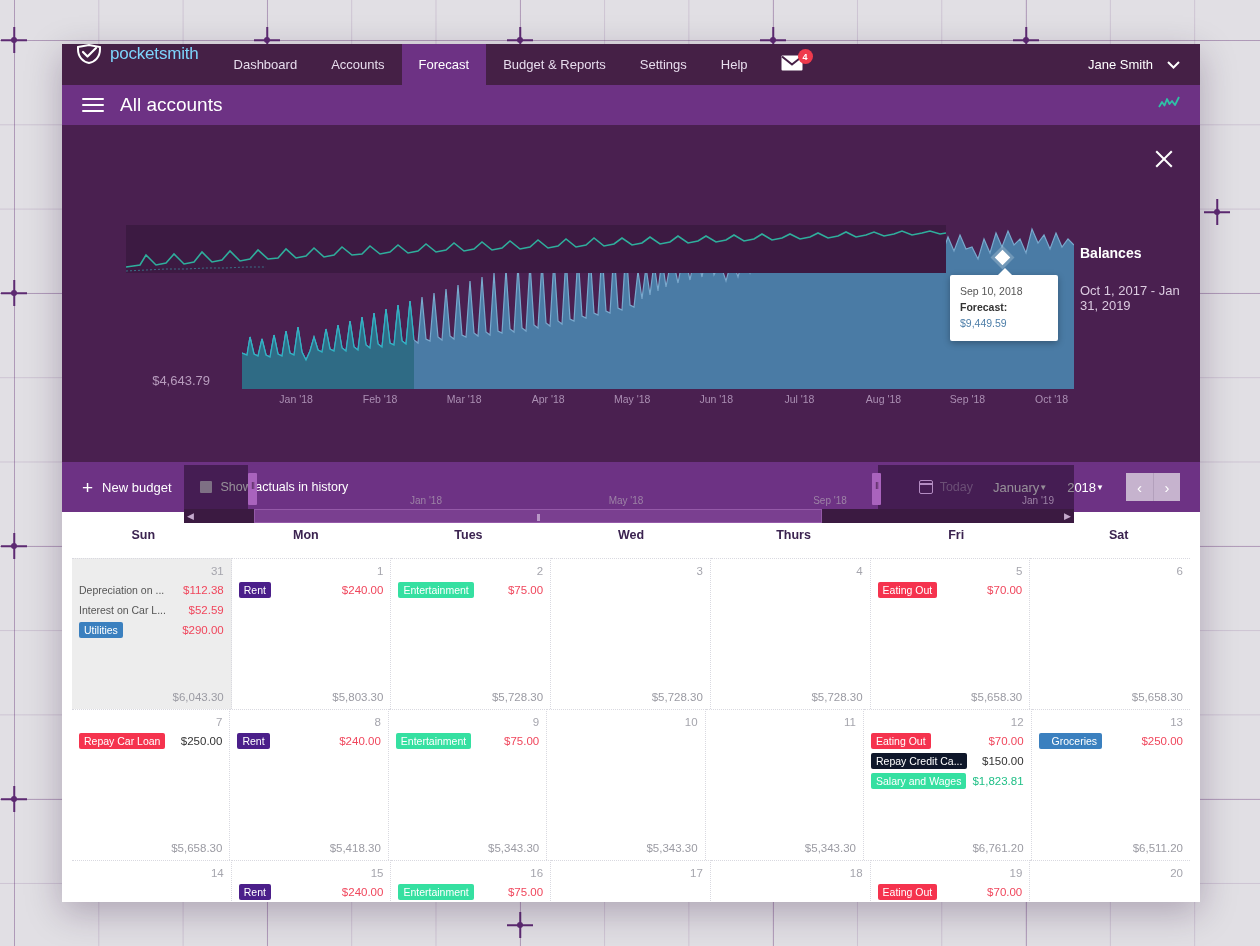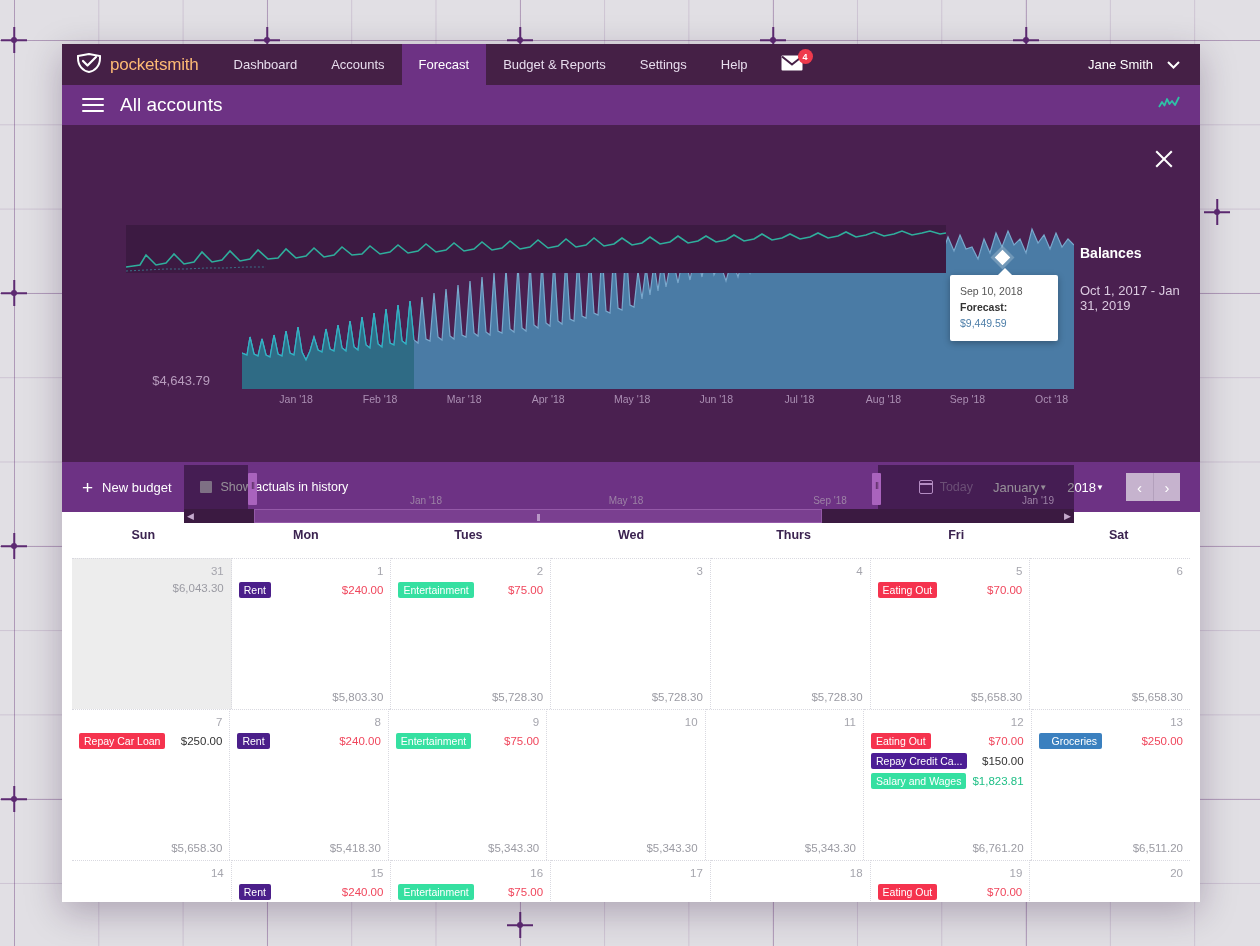--- a/index.html
+++ b/index.html
@@ -50,22 +50,22 @@
     overflow: hidden;
   }
 
   
   #topnav {
     height: 41px; background: #452046;
     display: flex; align-items: stretch;
     position: relative;
   }
   #brand {
-    display: flex; align-items: center; gap: 8px;
-    padding: 0 18px 0 14px; color: #fdba74;
+    display: flex; align-items: flex-start; gap: 8px;
+    padding: 0 18px 0 14px; color: #7dd3fc;
   }
   #brand .logo-txt { font-size: 17px; letter-spacing: -.2px; }
   .nav-item {
     display: flex; align-items: center; padding: 0 17px;
     color: #e7dced; font-size: 13px; cursor: pointer;
     white-space: nowrap;
   }
   .nav-item.active { background: #6d3284; color: #fff; }
   #mail-wrap {
     display: flex; align-items: center; padding: 0 16px; position: relative; cursor: pointer;
@@ -550,20 +550,34 @@
       <div>Tues</div>
       <div>Wed</div>
       <div>Thurs</div>
       <div>Fri</div>
       <div>Sat</div>
     </div>
     <div id="cal-body">
         <div class="cal-row">
           <div class="cal-cell other-month">
             <div class="day-num">31</div>
+            <div class="events">
+              <div class="ev">
+                <span class="tag plain">Depreciation on ...</span>
+                <span class="amt" style="color: rgb(240, 70, 92);">$112.38</span>
+              </div>
+              <div class="ev">
+                <span class="tag plain">Interest on Car L...</span>
+                <span class="amt" style="color: rgb(240, 70, 92);">$52.59</span>
+              </div>
+              <div class="ev">
+                <span class="tag" style="background: rgb(59, 128, 191);">Utilities</span>
+                <span class="amt" style="color: rgb(240, 70, 92);">$290.00</span>
+              </div>
+            </div>
             <div class="cell-balance">$6,043.30</div>
           </div>
           <div class="cal-cell">
             <div class="day-num">1</div>
             <div class="events">
               <div class="ev">
                 <span class="tag" style="background: rgb(75, 31, 138);">Rent</span>
                 <span class="amt" style="color: rgb(240, 70, 92);">$240.00</span>
               </div>
             </div>
@@ -647,21 +661,21 @@
             <div class="cell-balance">$5,343.30</div>
           </div>
           <div class="cal-cell">
             <div class="day-num">12</div>
             <div class="events">
               <div class="ev">
                 <span class="tag" style="background: rgb(245, 51, 78);">Eating Out</span>
                 <span class="amt" style="color: rgb(240, 70, 92);">$70.00</span>
               </div>
               <div class="ev">
-                <span class="tag" style="background: #4c1d95; text-align: right;">Repay Credit Ca...</span>
+                <span class="tag" style="background: #0f172a; text-align: right;">Repay Credit Ca...</span>
                 <span class="amt" style="color: rgb(51, 51, 51);">$150.00</span>
               </div>
               <div class="ev">
                 <span class="tag" style="background: rgb(53, 224, 161);">Salary and Wages</span>
                 <span class="amt" style="color: rgb(31, 191, 134);">$1,823.81</span>
               </div>
             </div>
             <div class="cell-balance">$6,761.20</div>
           </div>
           <div class="cal-cell">

